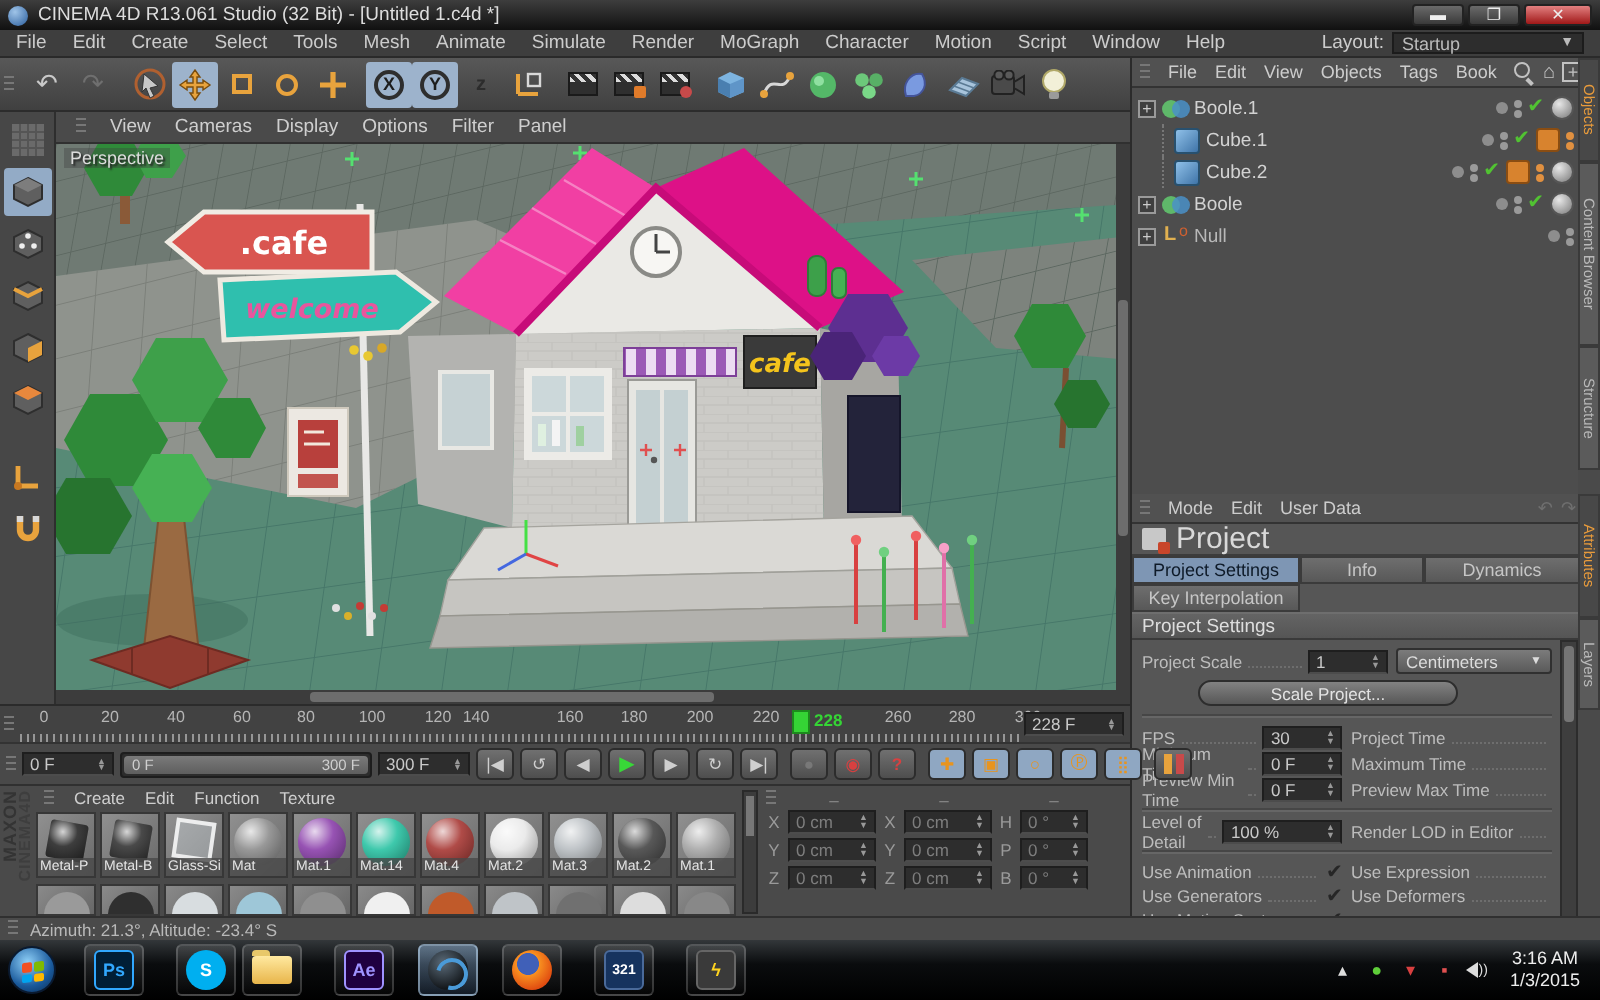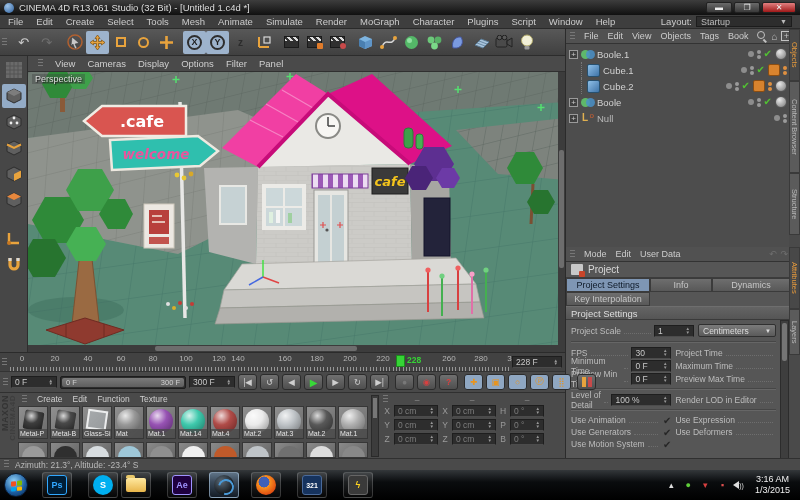--- a/index.html
+++ b/index.html
@@ -78,21 +78,21 @@
   .otags { margin-left:auto; display:flex; align-items:center; gap:3px; }
   .ldot { width:6px; height:6px; border-radius:50%; background:#8d8d8d; }
   .vdots { display:flex; flex-direction:column; gap:1px; }
   .vdots i { width:4px; height:4px; border-radius:50%; background:#9a9a9a; }
   .gcheck { color:#51c232; font-size:10px; font-weight:bold; line-height:10px; }
   .ttag { width:12px; height:12px; border-radius:50%; background:radial-gradient(circle at 35% 30%,#e8e8e8,#777); border:1px solid #555; }
   .phtag { width:12px; height:12px; border-radius:2px; background:linear-gradient(#f0a050,#b express06018); background:#d8832e; border:1px solid #8a4d12; }
   .odots { display:flex; flex-direction:column; gap:1px; }
   .odots i { width:4px; height:4px; border-radius:50%; background:#e09040; }
 
-  .amobj { height:16px; display:flex; align-items:center; gap:5px; padding:0 5px; background:#565656; border-bottom:1px solid #3c3c3c; font-size:10px; color:#d8d8d8; }
+  .amobj { height:16px; display:flex; align-items:center; gap:5px; padding:0 5px; background:#565656; border-bottom:1px solid #3c3c3c; font-size:15px; color:#d8d8d8; }
   .projicon { width:12px; height:11px; background:#c8c8c8; position:relative; border-radius:1px; }
   .projicon::after { content:''; position:absolute; right:-2px; bottom:-2px; width:6px; height:6px; background:#c8452a; border-radius:1px; }
   .amtabs { display:flex; }
   .amtab { height:14px; line-height:13px; text-align:center; font-size:9px; background:linear-gradient(#6e6e6e,#585858); border:1px solid #3b3b3b; color:#c6c6c6; overflow:hidden; white-space:nowrap; }
   .amtab.on { background:#7e96b4; color:#0e1a28; }
   .amsection { height:14px; line-height:13px; padding:0 5px; background:linear-gradient(#646464,#555); border-top:1px solid #6e6e6e; border-bottom:1px solid #3a3a3a; color:#dedede; font-size:9.5px; }
   .ambody { position:relative; padding:3px 14px 0 5px; height:143px; overflow:hidden; }
   .amscroll { position:absolute; right:1px; top:0; width:9px; height:143px; background:#3e3e3e; border:1px solid #2c2c2c; }
   .amscroll .thumb { position:absolute; left:1px; width:5px; top:2px; height:38px; background:#757575; border-radius:2px; }
   .frow { display:flex; align-items:center; height:13px; font-size:8.5px; color:#bdbdbd; }
@@ -190,21 +190,21 @@
   <span class="mitem">Edit</span>
   <span class="mitem">Create</span>
   <span class="mitem">Select</span>
   <span class="mitem">Tools</span>
   <span class="mitem">Mesh</span>
   <span class="mitem">Animate</span>
   <span class="mitem">Simulate</span>
   <span class="mitem">Render</span>
   <span class="mitem">MoGraph</span>
   <span class="mitem">Character</span>
-  <span class="mitem">Plugins</span>
+  <span class="mitem">Motion</span>
   <span class="mitem">Script</span>
   <span class="mitem">Window</span>
   <span class="mitem">Help</span>
   <span class="layoutbox">
     <span>Layout:</span>
     <span class="layoutsel">
       <span>Startup</span>
         <span style="font-size:7px">▼</span>
     </span>
   </span>
@@ -707,20 +707,23 @@
           <span class="stp">
             <span>▲</span>
             <span>▼</span>
           </span>
         </span>
       <span class="ddl" style="width:78px;margin-left:4px">
           <span>Centimeters</span>
           <span style="font-size:6px">▼</span>
         </span>
     </div>
+    <div class="frow" style="height:16px">
+      <span class="btn3d" style="width:130px;margin-left:28px">Scale Project...</span>
+    </div>
     <div class="hdivider"></div>
     <div class="frow">
       <span class="fcol">
           <span>FPS</span>
           <span class="leader"></span>
           <span class="vbox" style="width:40px">
             <span>30</span>
             <span class="stp">
               <span>▲</span>
               <span>▼</span>

